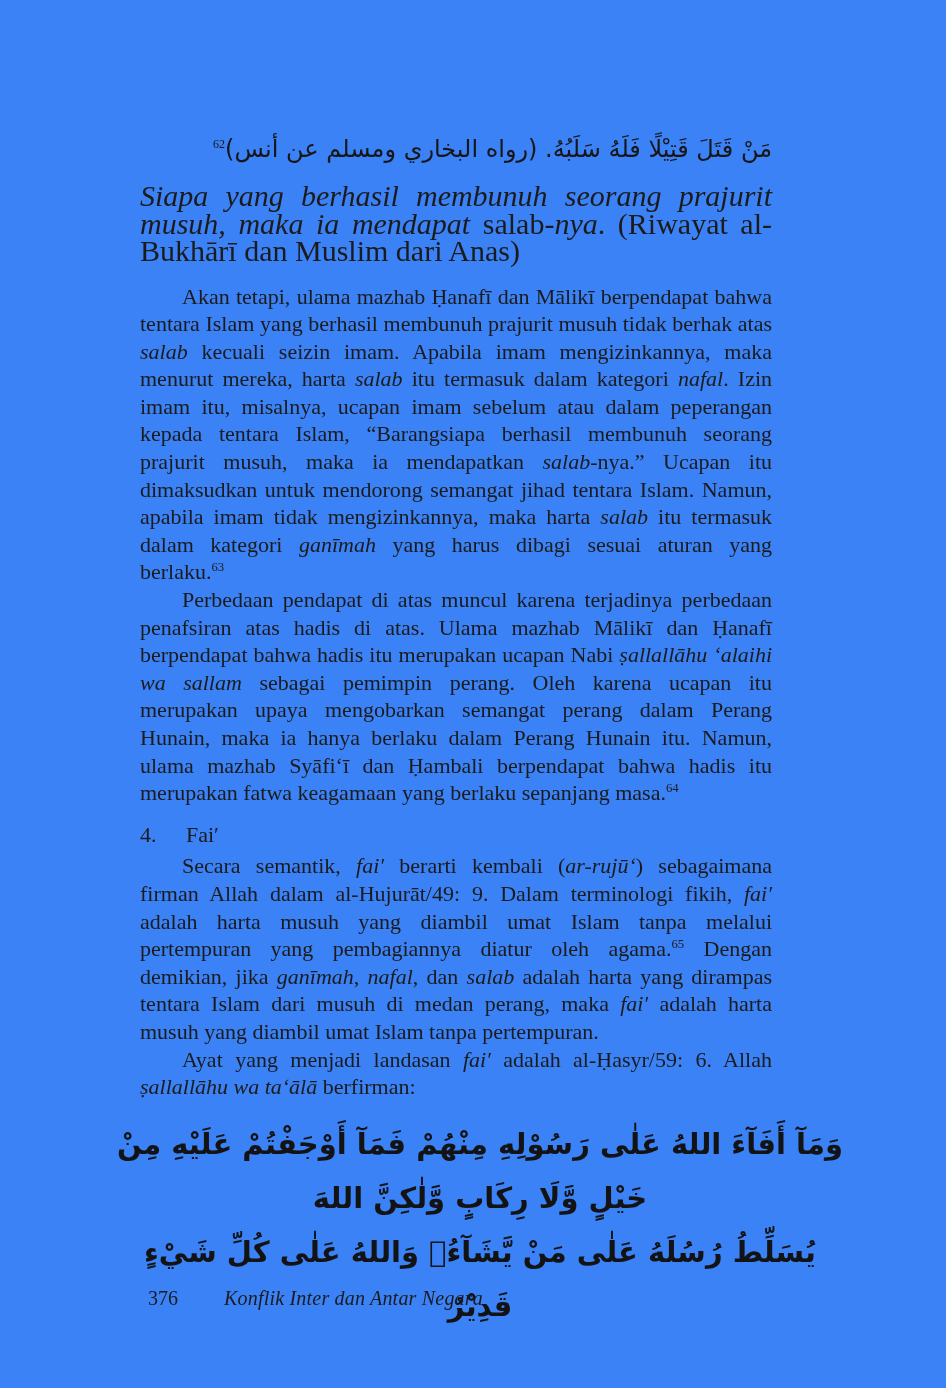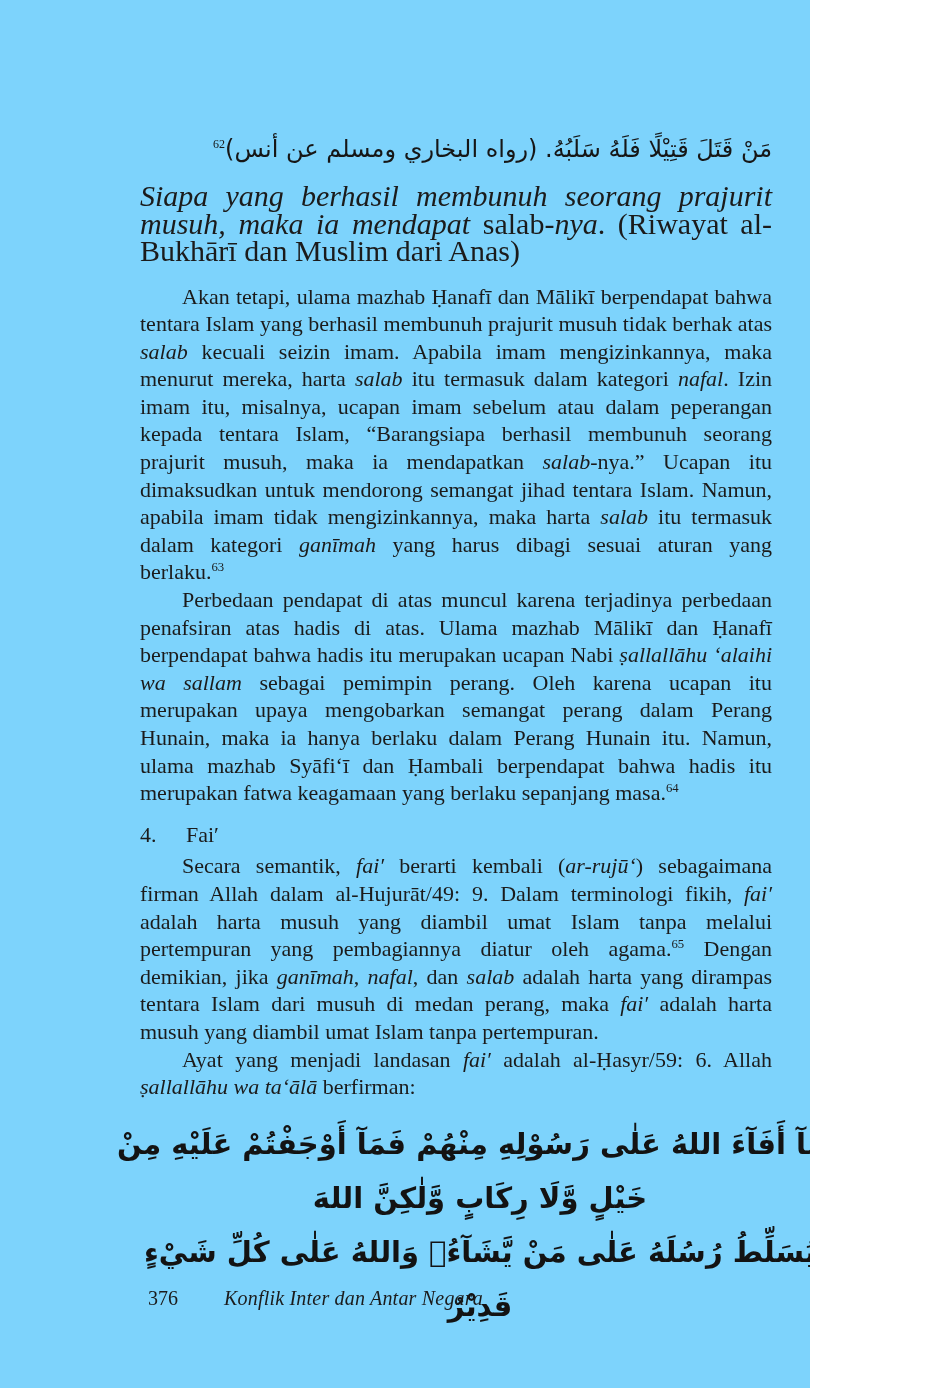--- a/index.html
+++ b/index.html
@@ -1,21 +1,21 @@
 <!DOCTYPE html>
 <html><head>
 <meta charset="utf-8">
 <style>
   * { margin: 0; padding: 0; box-sizing: border-box; }
   html, body { background: #ffffff; }
   .page {
     position: relative;
-    width: 810px;
+    width: 946px;
     height: 1388px;
-    background: #7dd3fc;
+    background: #3b82f6;
     font-family: "Liberation Serif", "DejaVu Serif", serif;
     color: #1b1b1b;
     overflow: hidden;
   }
   .content {
     position: absolute;
     left: 140px;
     top: 128px;
     width: 632px;
   }

